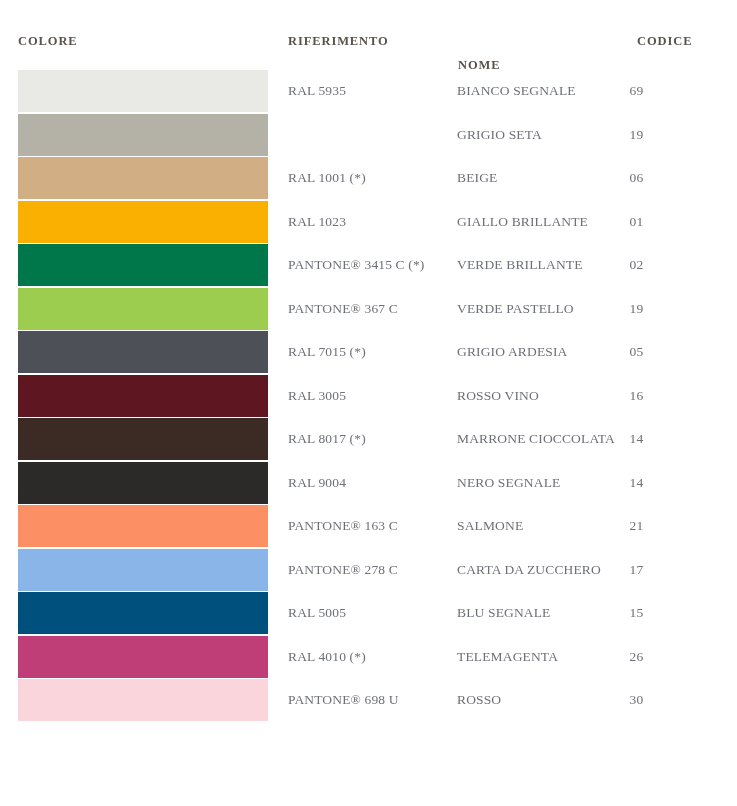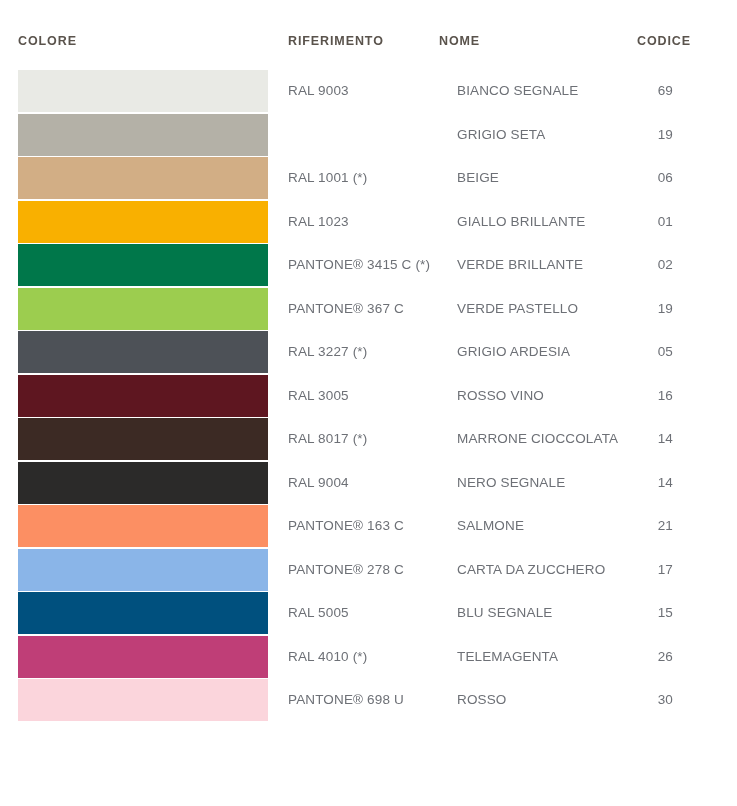--- a/index.html
+++ b/index.html
@@ -13,20 +13,21 @@
     height: 806px;
     font-family: "Liberation Sans", sans-serif;
     -webkit-font-smoothing: antialiased;
   }
 
   .color-table {
     position: relative;
     width: 737px;
     height: 806px;
     box-sizing: border-box;
+    font-family: Liberation Serif, serif;
   }
 
   
   .table-head {
     position: absolute;
     top: 33px;
     left: 0;
     width: 737px;
     height: 22px;
   }
@@ -36,21 +37,21 @@
     font-size: 12.5px;
     font-weight: bold;
     letter-spacing: 0.9px;
     color: #5a534c;
     text-transform: uppercase;
     white-space: nowrap;
     line-height: 16px;
   }
   .th-colore      { left: 18px; }
   .th-riferimento { left: 288px; }
-  .th-nome        { left: 439px; }
+  .th-nome        { left: 458px; margin-top: 24px; }
   .th-codice      { left: 637px; }
 
   
   .table-body {
     position: absolute;
     top: 70px;
     left: 0;
     width: 737px;
   }
   .row {
@@ -73,39 +74,39 @@
     font-size: 13.5px;
     color: #6d7076;
     white-space: nowrap;
     letter-spacing: 0.15px;
   }
   .cell-ref  { left: 288px; }
   .cell-name { left: 457px; }
   .cell-code {
     left: 600px;
     width: 73px;
-    text-align: right;
+    text-align: center;
   }
 </style>
 </head>
 <body>
 
 <div class="color-table">
 
   <div class="table-head">
     <div class="th th-colore">COLORE</div>
     <div class="th th-riferimento">RIFERIMENTO</div>
     <div class="th th-nome">NOME</div>
     <div class="th th-codice">CODICE</div>
   </div>
 
   <div class="table-body">
       <div class="row">
         <div class="swatch" style="background: rgb(233, 234, 229);"></div>
-        <div class="cell cell-ref">RAL 9003</div>
+        <div class="cell cell-ref">RAL 5935</div>
         <div class="cell cell-name">BIANCO SEGNALE</div>
         <div class="cell cell-code">69</div>
       </div>
       <div class="row">
         <div class="swatch" style="background: rgb(180, 177, 167);"></div>
         <div class="cell cell-name">GRIGIO SETA</div>
         <div class="cell cell-code">19</div>
       </div>
       <div class="row">
         <div class="swatch" style="background: rgb(210, 174, 133);"></div>
@@ -126,21 +127,21 @@
         <div class="cell cell-code">02</div>
       </div>
       <div class="row">
         <div class="swatch" style="background: rgb(156, 205, 79);"></div>
         <div class="cell cell-ref">PANTONE® 367 C</div>
         <div class="cell cell-name">VERDE PASTELLO</div>
         <div class="cell cell-code">19</div>
       </div>
       <div class="row">
         <div class="swatch" style="background: rgb(77, 81, 87);"></div>
-        <div class="cell cell-ref">RAL 3227 (*)</div>
+        <div class="cell cell-ref">RAL 7015 (*)</div>
         <div class="cell cell-name">GRIGIO ARDESIA</div>
         <div class="cell cell-code">05</div>
       </div>
       <div class="row">
         <div class="swatch" style="background: rgb(94, 22, 32);"></div>
         <div class="cell cell-ref">RAL 3005</div>
         <div class="cell cell-name">ROSSO VINO</div>
         <div class="cell cell-code">16</div>
       </div>
       <div class="row">

